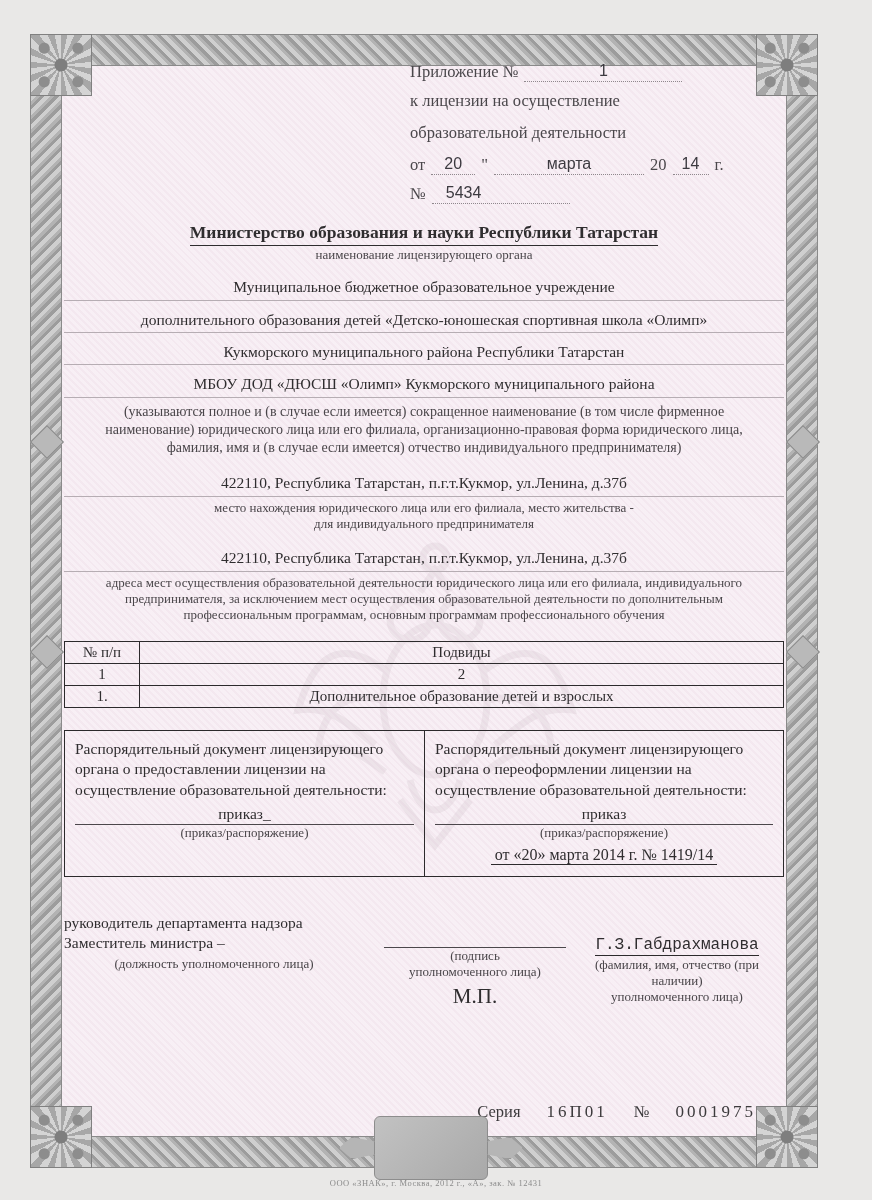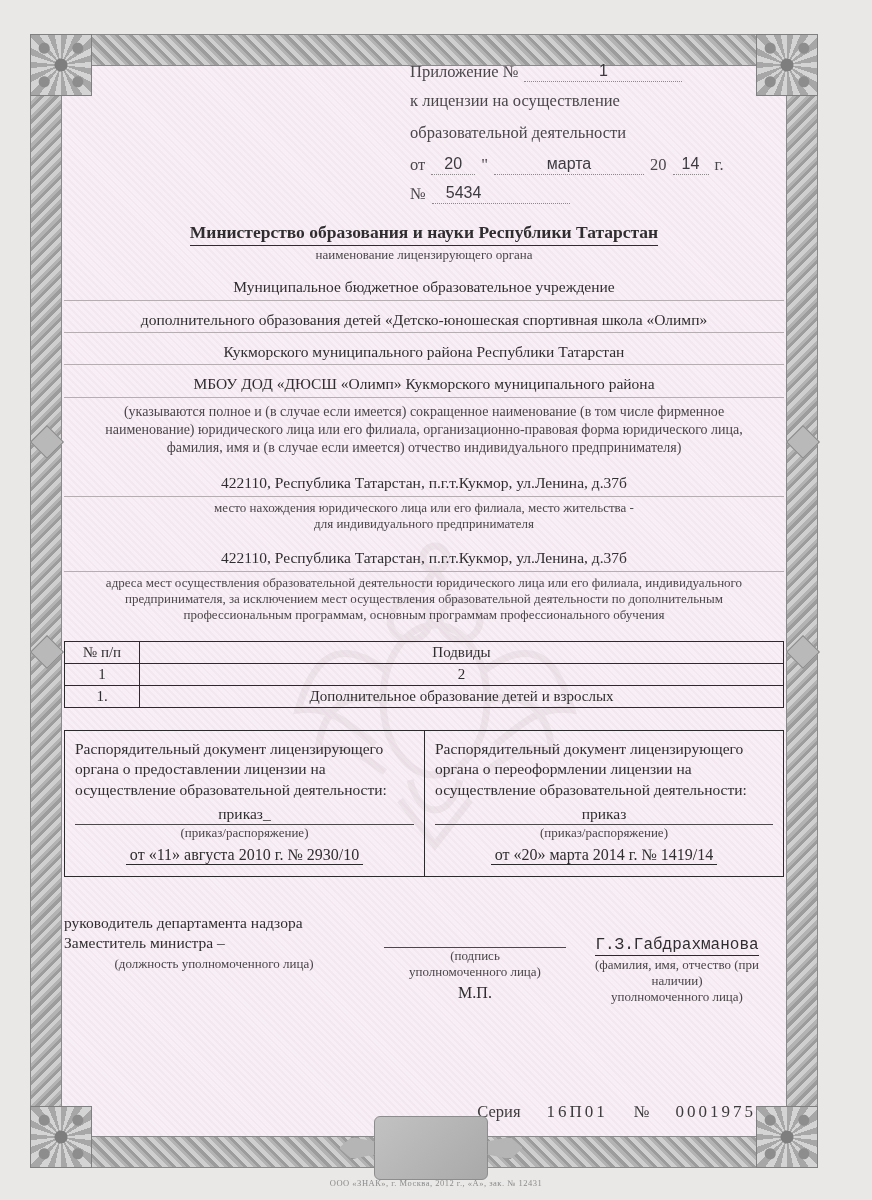--- a/index.html
+++ b/index.html
@@ -73,21 +73,21 @@
   .odate span{border-bottom:1.3px solid #2c2a2c;padding:0 4px 1px;}
   
   .sig{display:flex;margin-top:36px;}
   .sig-left{width:300px;font-size:15.5px;line-height:1.32;}
   .sig-left .u{border-bottom:1.3px solid #2c2a2c;display:inline-block;padding-bottom:1px;}
   .sig-mid{width:190px;text-align:center;margin-left:16px;}
   .sig-right{flex:1;text-align:center;}
   .sigline{border-bottom:1px solid #4b474b;height:34px;margin:0 4px;}
   .fio{font-size:16px;margin-top:22px;}
   .fio span{border-bottom:1.3px solid #2c2a2c;padding-bottom:1px;font-family:Liberation Mono, monospace;}
-  .mp{font-size:16px;margin-top:4px;}
+  .mp{font-size:21px;margin-top:4px;}
   
   .wm{position:absolute;left:270px;top:500px;opacity:.5;z-index:0;pointer-events:none;}
   .content > *{position:relative;z-index:2;}
   
   .serial{position:absolute;left:0px;top:1062px;width:720px;display:flex;justify-content:flex-end;
       gap:26px;font-size:16.5px;color:#3c3a3c;padding-right:28px;box-sizing:border-box;}
   .serial .sv{letter-spacing:3px;font-size:17px;}
   .printer{position:absolute;left:0;top:1178px;width:872px;text-align:center;
       font-size:8.5px;color:#8b8b8b;letter-spacing:.5px;z-index:6;}
 </style>
@@ -189,21 +189,20 @@
           <td>Дополнительное образование детей и взрослых</td>
         </tr>
       </tbody>
     </table>
 
     <div class="orders">
       <div class="obox">
         <div>Распорядительный документ лицензирующего органа о предоставлении лицензии на осуществление образовательной деятельности:</div>
         <div class="oline">приказ_</div>
         <div class="cap cap-sm">(приказ/распоряжение)</div>
-        <div class="odate"><span>от «11» августа 2010  г. № 2930/10</span></div>
       </div>
       <div class="obox">
         <div>Распорядительный документ лицензирующего органа о переоформлении лицензии на осуществление образовательной деятельности:</div>
         <div class="oline">приказ</div>
         <div class="cap cap-sm">(приказ/распоряжение)</div>
         <div class="odate"><span>от «20» марта 2014  г. № 1419/14</span></div>
       </div>
     </div>
 
     <div class="sig">

